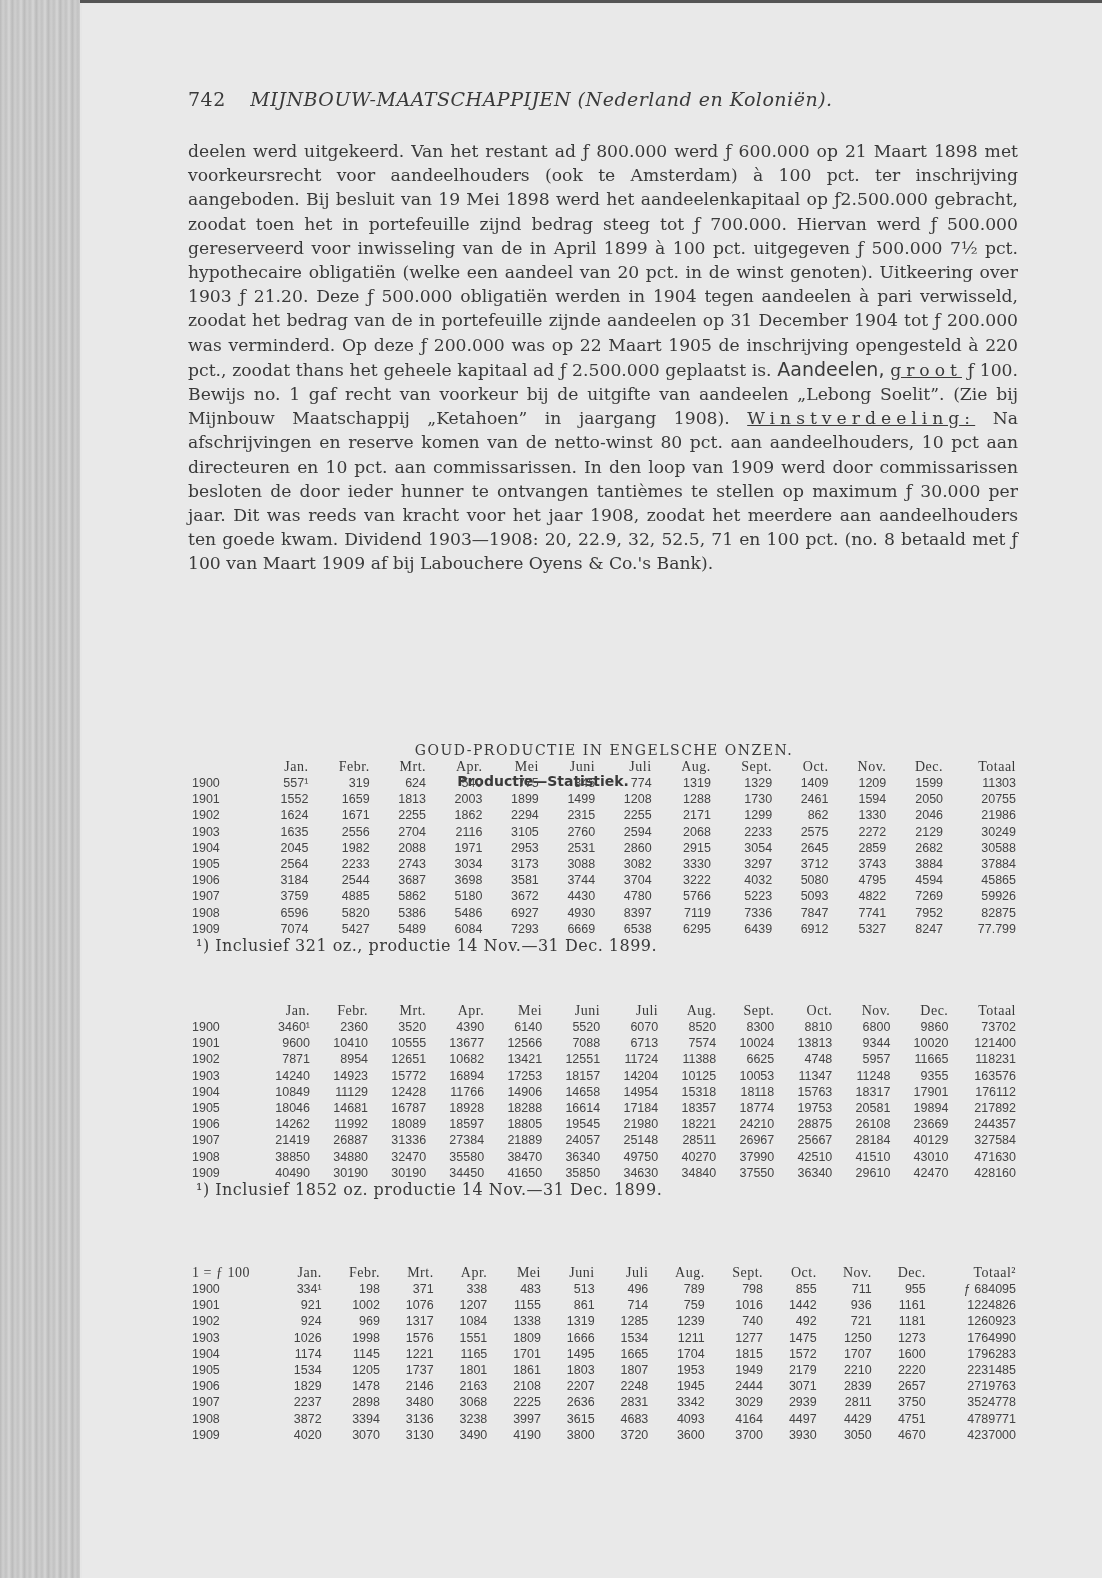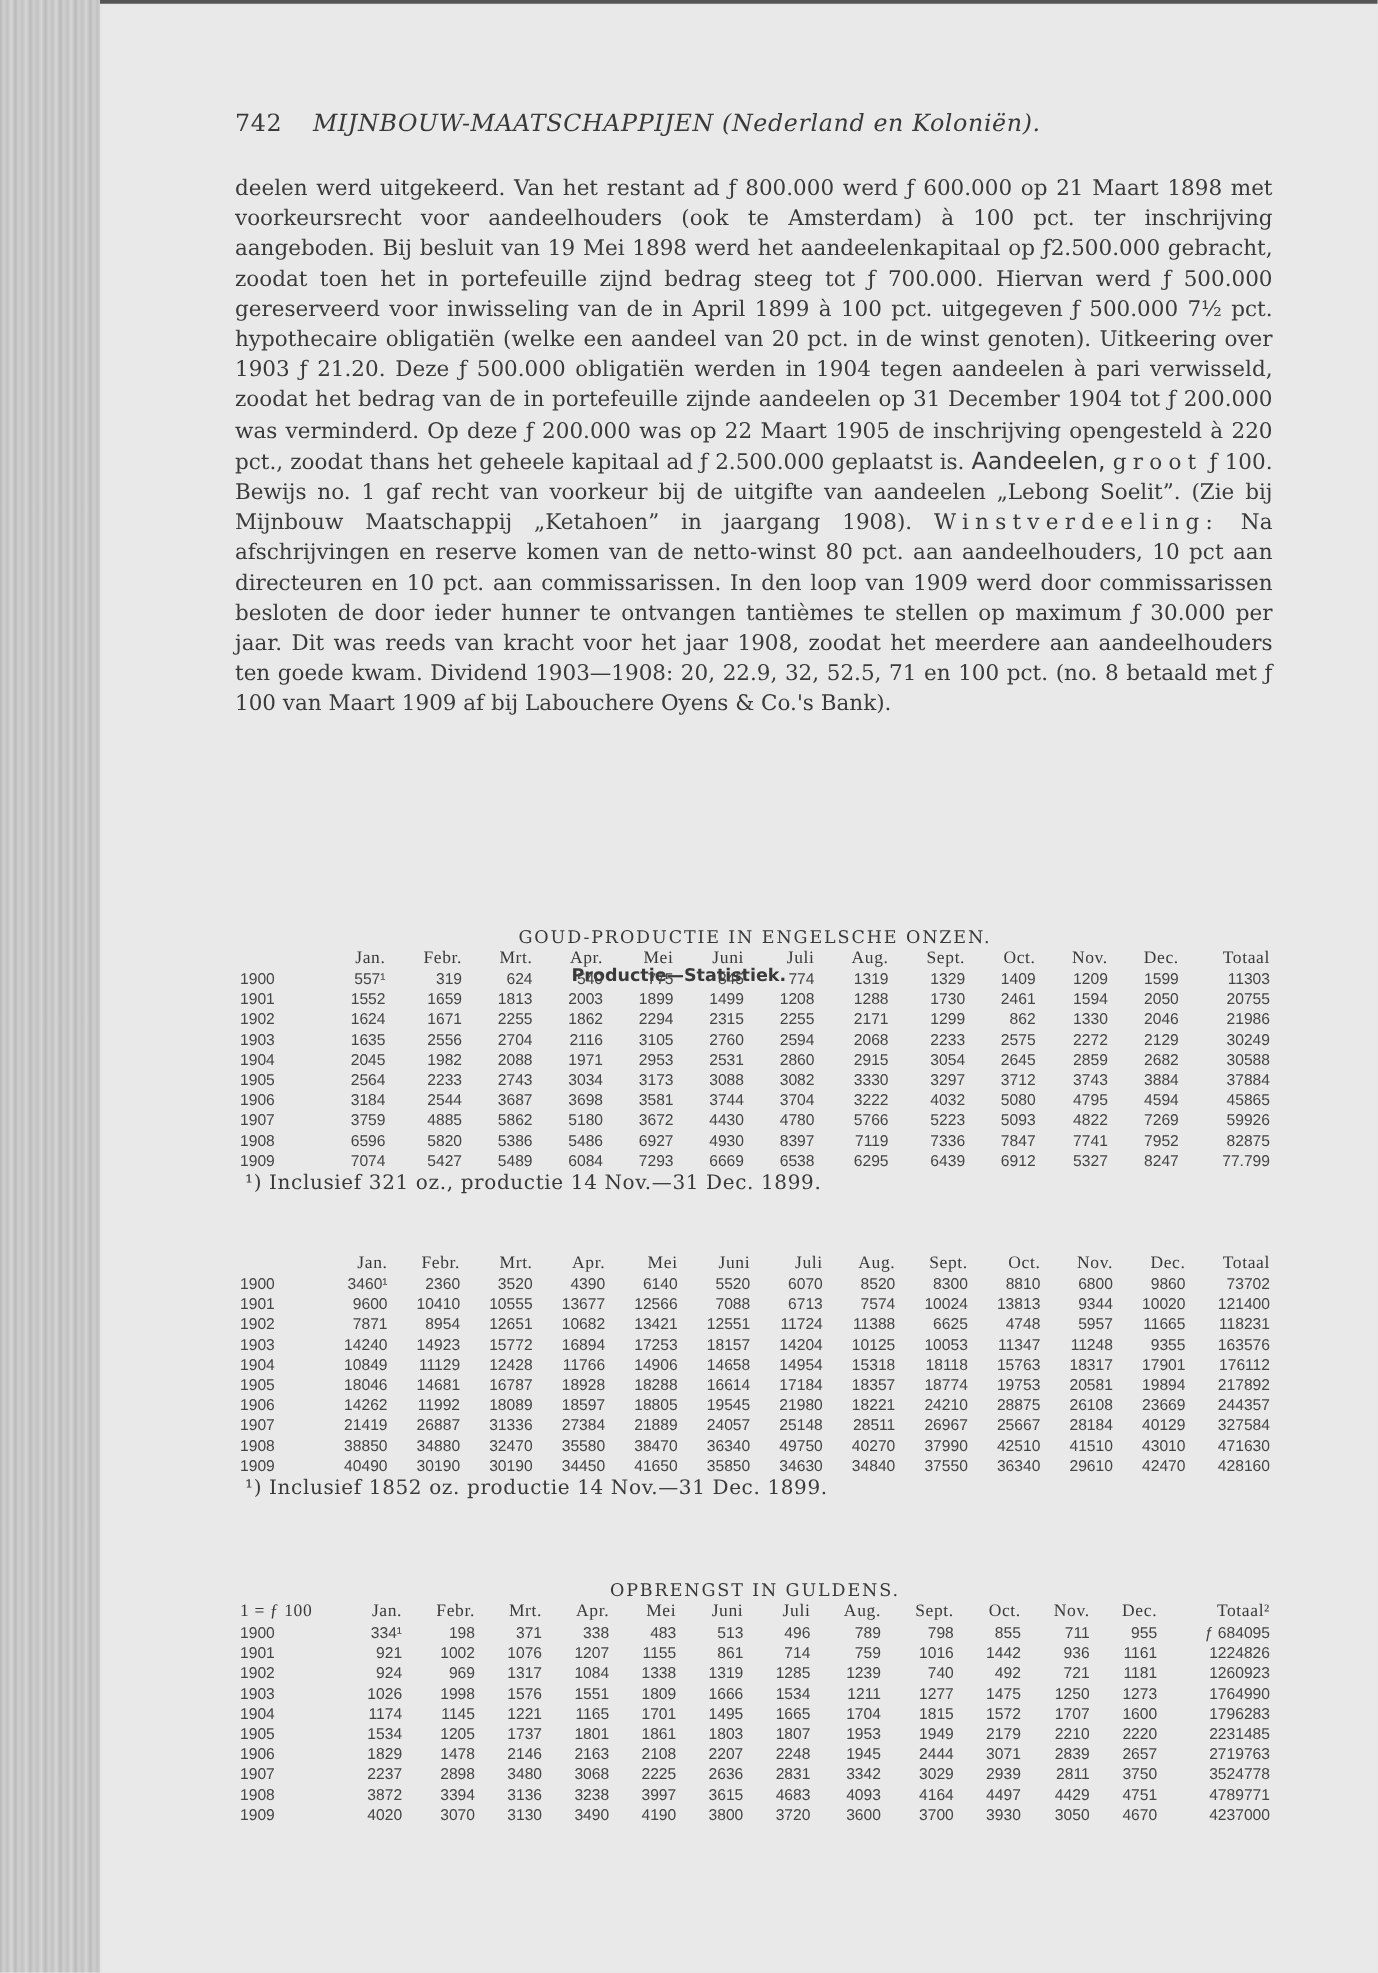--- a/index.html
+++ b/index.html
@@ -23,21 +23,21 @@
     position:absolute; left:188px; top:88px; font-size:19px; letter-spacing:0.5px;
   }
   .header .pg { margin-right:18px; }
   .header .title { font-style:italic; }
   .prose {
     position:absolute; left:188px; top:139px; width:830px;
     font-size:17.2px; line-height:24.2px; text-align:justify;
   }
   .prose p { margin:0; }
   .bold-sans { font-family:"DejaVu Sans","Liberation Sans",sans-serif; font-weight:normal; font-size:19px; }
-  .spaced { letter-spacing:5px; }
+  .spaced { letter-spacing:5px;text-decoration:underline; }
   .stat-title {
     position:absolute; left:0; width:1086px; top:743px; text-align:center;
     font-family:"DejaVu Sans","Liberation Sans",sans-serif; font-weight:bold; font-size:14px;margin-top:30px;
   }
   .table-block { position:absolute; left:188px; width:832px; }
   .tcaption { text-align:center; font-size:14px; letter-spacing:1.5px; height:17px; line-height:17px; }
   table { border-collapse:collapse; width:100%; font-family:"Liberation Serif","DejaVu Serif",serif; }
   th { font-weight:normal; font-size:14px; text-align:right; padding:0 4px; height:16px; line-height:16px; letter-spacing:0.5px;}
   td { font-size:12.5px; text-align:right; padding:0 4px; height:16.2px; line-height:16px; font-family:"Liberation Sans Narrow","Liberation Sans",sans-serif; color:#444; }
   td.year, th.year { text-align:left; width:60px; }
@@ -437,21 +437,20 @@
           <td>29610</td>
           <td>42470</td>
           <td>428160</td>
         </tr>
       </tbody>
   </table>
   <div class="fn">¹) Inclusief 1852 oz. productie 14 Nov.—31 Dec. 1899.</div>
 </div>
 
 <div class="table-block" style="top:1265px;">
-  <div class="tcaption">OPBRENGST IN GULDENS.</div>
   <table>
     <thead>
         <tr>
       <th class="year" style="width:76px;">1 = ƒ 100</th>
       <th>Jan.</th>
       <th>Febr.</th>
       <th>Mrt.</th>
       <th>Apr.</th>
       <th>Mei</th>
       <th>Juni</th>

